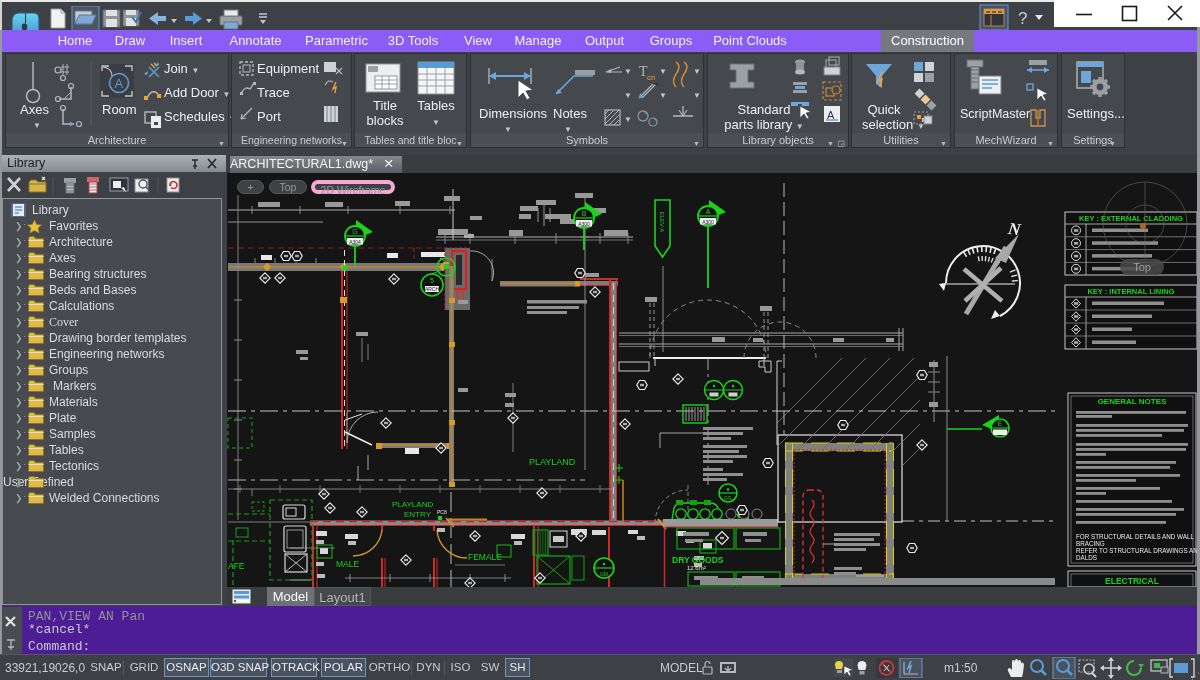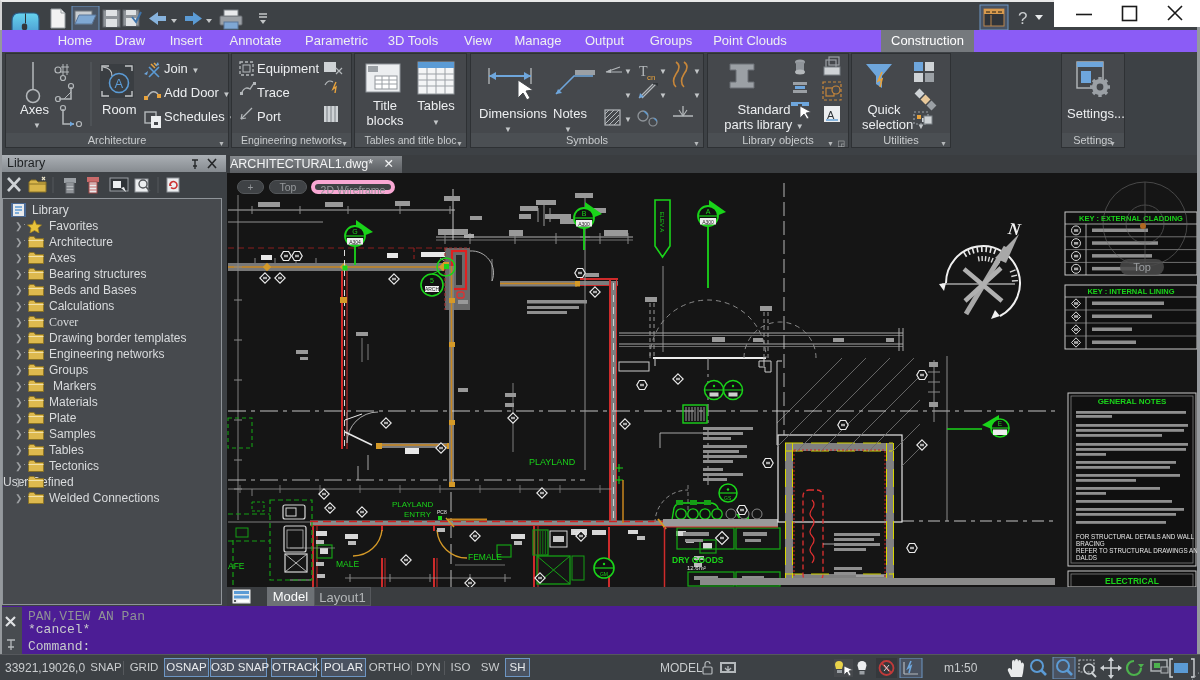--- a/index.html
+++ b/index.html
@@ -284,20 +284,38 @@
         <rect x="76" y="48" width="7" height="7" fill="#9ba0a5" transform="rotate(45 79.5 51.5)"></rect>
         <rect x="62" y="58" width="14" height="12" fill="none" stroke="#9ba0a5" stroke-width="1.2" stroke-dasharray="2 2"></rect>
         <rect x="65" y="61" width="4" height="4" fill="#e8a33d"></rect>
           <rect x="70" y="64" width="4" height="4" fill="#cfd3d6"></rect>
         <rect x="72" y="62" width="8" height="8" fill="#cfd3d6" stroke="#7b8085" stroke-width="1"></rect>
       </svg>
       <div class="rtext" style="left:10px;top:48px;text-align:center;width:44px;">Quick<br>selection <span class="dd">▼</span></div>
       <div class="rlabel">Utilities<span class="dar">▼</span></div>
     </div>
 
+    <div class="rpanel" style="left:954px;width:104px;">
+      <svg class="abs" style="left:0;top:0;" width="102" height="79" viewBox="0 0 102 79">
+        <rect x="12" y="6" width="16" height="7" fill="#9ba0a5" stroke="#6a6f74" stroke-width="1"></rect>
+        <rect x="16" y="13" width="8" height="22" fill="#9ba0a5" stroke="#6a6f74" stroke-width="1"></rect>
+        <path d="M16 16 h8 M16 20 h8 M16 24 h8 M16 28 h8" stroke="#6a6f74" stroke-width="1"></path>
+        <rect x="24" y="22" width="22" height="18" fill="#eceef0" stroke="#7b8085" stroke-width="1"></rect>
+        <path d="M27 26 h16 M27 30 h16 M27 34 h10" stroke="#5b9bd5" stroke-width="1.6"></path>
+        <rect x="74" y="6" width="18" height="5" fill="#9ba0a5"></rect>
+        <path d="M72 16 l22 0" stroke="#6ea6dc" stroke-width="1.6"></path>
+        <path d="M72 16 l5 -3 l0 6 Z M94 16 l-5 -3 l0 6 Z" fill="#6ea6dc"></path>
+        <rect x="72" y="30" width="6" height="6" fill="none" stroke="#6ea6dc" stroke-width="1.3"></rect>
+        <path d="M82 34 l0 12 l4 -4 l3 5 l2 -1 l-3 -5 l5 -1 Z" fill="#fff" stroke="#45484c" stroke-width="0.8"></path>
+        <path d="M76 56 l5 0 l0 8 l4 0 l0 -8 l5 0 l0 16 l-14 0 Z" fill="none" stroke="#c8935a" stroke-width="1.3"></path>
+        <path d="M83 56 l0 16" stroke="#c8702a" stroke-width="1.5"></path>
+      </svg>
+      <div class="rtext" style="left:5px;top:53px;font-size:12.5px;">ScriptMaster</div>
+      <div class="rlabel">MechWizard<span class="dar">▼</span></div>
+    </div>
 
     <div class="rpanel" style="left:1061px;width:64px;">
       <svg class="abs" style="left:0;top:0;" width="62" height="79" viewBox="0 0 62 79">
         <rect x="15" y="8" width="26" height="26" fill="none" stroke="#b4b8bb" stroke-width="1.4"></rect>
         <rect x="15" y="8" width="26" height="5" fill="#6ea6dc"></rect>
         <rect x="19" y="17" width="10" height="12" fill="#6ea6dc"></rect>
         <g fill="#9ba0a5">
           <circle cx="38" cy="33" r="8"></circle>
           <g stroke="#9ba0a5" stroke-width="3.4">
             <path d="M38 23 v20 M28 33 h20 M31 26 l14 14 M45 26 l-14 14"></path>

